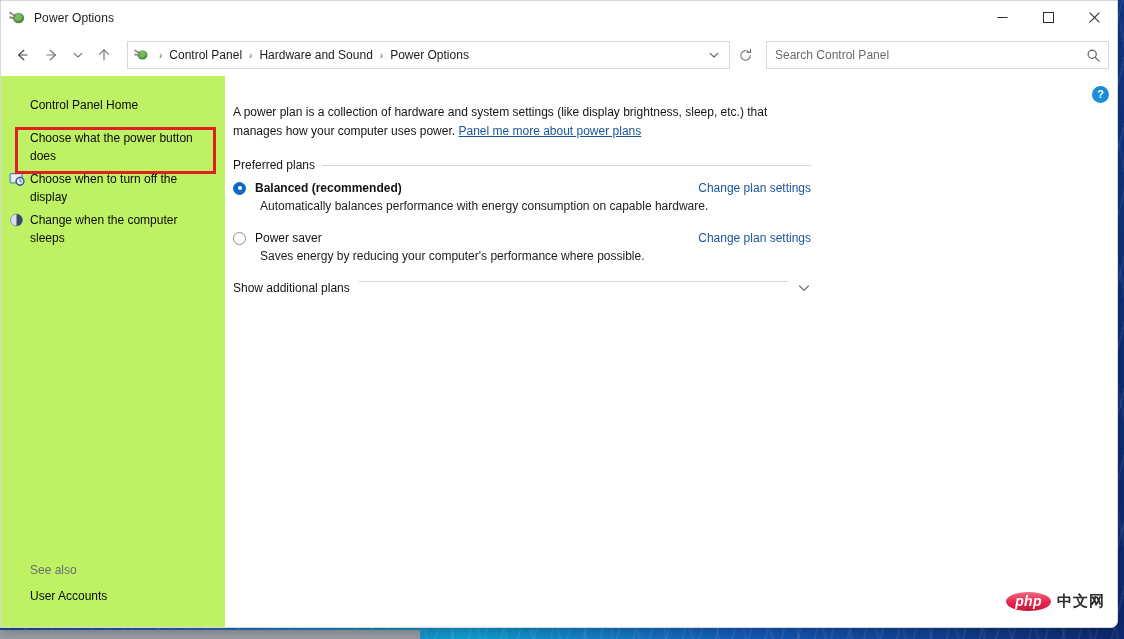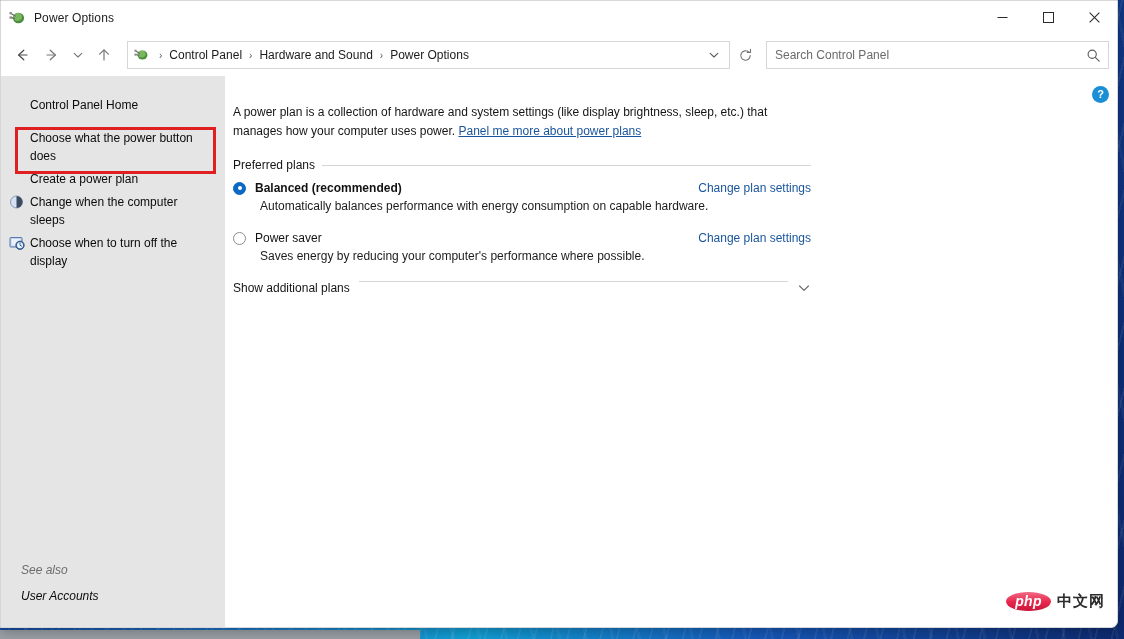--- a/index.html
+++ b/index.html
@@ -176,21 +176,21 @@
     background: #ffffff;
     position: relative;
   }
 
   
   #sidebar {
     width: 224px;
     flex: 0 0 224px;
     position: relative;
     padding-top: 18px;
-    background: #e5e5e5;
+    background: #bef264;
   }
   .side-link {
     display: flex;
     align-items: flex-start;
     font-size: 12px;
     color: #0b0b0b;
     line-height: 18px;
     padding: 2px 10px 2px 0;
     margin-left: 29px;
     max-width: 178px;
@@ -212,23 +212,22 @@
     left: 14px;
     top: 51px;
     width: 201px;
     height: 47px;
     border: 3px solid #e02020;
     pointer-events: none;
   }
 
   #seealso {
     position: absolute;
-    left: 20px;
+    left: 29px;
     bottom: 24px;
-    font-style: italic;
   }
   #seealso-title {
     font-size: 12px;
     color: #6d6d6d;
     margin-bottom: 10px;
   }
   #seealso .side-link {
     margin-left: 0;
     padding: 0;
   }
@@ -505,43 +504,40 @@
     <div id="sidebar">
 
       <div class="side-link home">
         <span class="side-label">Control Panel Home</span>
       </div>
 
       <div class="side-link spaced">
         <span class="side-label">Choose what the power button does</span>
       </div>
 
-      <div class="side-link spaced">
-        <span class="side-label">Create a power plan</span>
-      </div>
-
-      <div class="side-link spaced">
-        <svg class="side-icon" viewBox="0 0 16 16">
-          <circle cx="7.5" cy="8" r="6" fill="#d6e2f2" stroke="#7d93b4" stroke-width="0.9"></circle>
-          <path d="M7.5 2 A6 6 0 0 1 7.5 14 Z" fill="#3b4a5e"></path>
-        </svg>
-        <span class="side-label">Change when the computer sleeps</span>
-      </div>
 
       <div class="side-link spaced">
         <svg class="side-icon" viewBox="0 0 16 16">
           <rect x="1" y="2.5" width="12" height="9.5" rx="0.8" fill="#c3d5ee" stroke="#5478a8" stroke-width="1"></rect>
           <rect x="2.5" y="4" width="9" height="6.5" fill="#eaf1fa"></rect>
           <circle cx="11" cy="10.3" r="4.2" fill="#3f6ea8" stroke="#2b4f7e" stroke-width="0.8"></circle>
           <circle cx="11" cy="10.3" r="3" fill="#eef4fb"></circle>
           <path d="M11 8.2 L11 10.3 L12.6 11.1" stroke="#2b4f7e" stroke-width="0.9" fill="none" stroke-linecap="round"></path>
         </svg>
         <span class="side-label">Choose when to turn off the display</span>
       </div>
 
+      <div class="side-link spaced">
+        <svg class="side-icon" viewBox="0 0 16 16">
+          <circle cx="7.5" cy="8" r="6" fill="#d6e2f2" stroke="#7d93b4" stroke-width="0.9"></circle>
+          <path d="M7.5 2 A6 6 0 0 1 7.5 14 Z" fill="#3b4a5e"></path>
+        </svg>
+        <span class="side-label">Change when the computer sleeps</span>
+      </div>
+
       <div id="highlight-box"></div>
 
       <div id="seealso">
         <div id="seealso-title">See also</div>
         <div class="side-link">
           <span class="side-label">User Accounts</span>
         </div>
       </div>
     </div>
 

